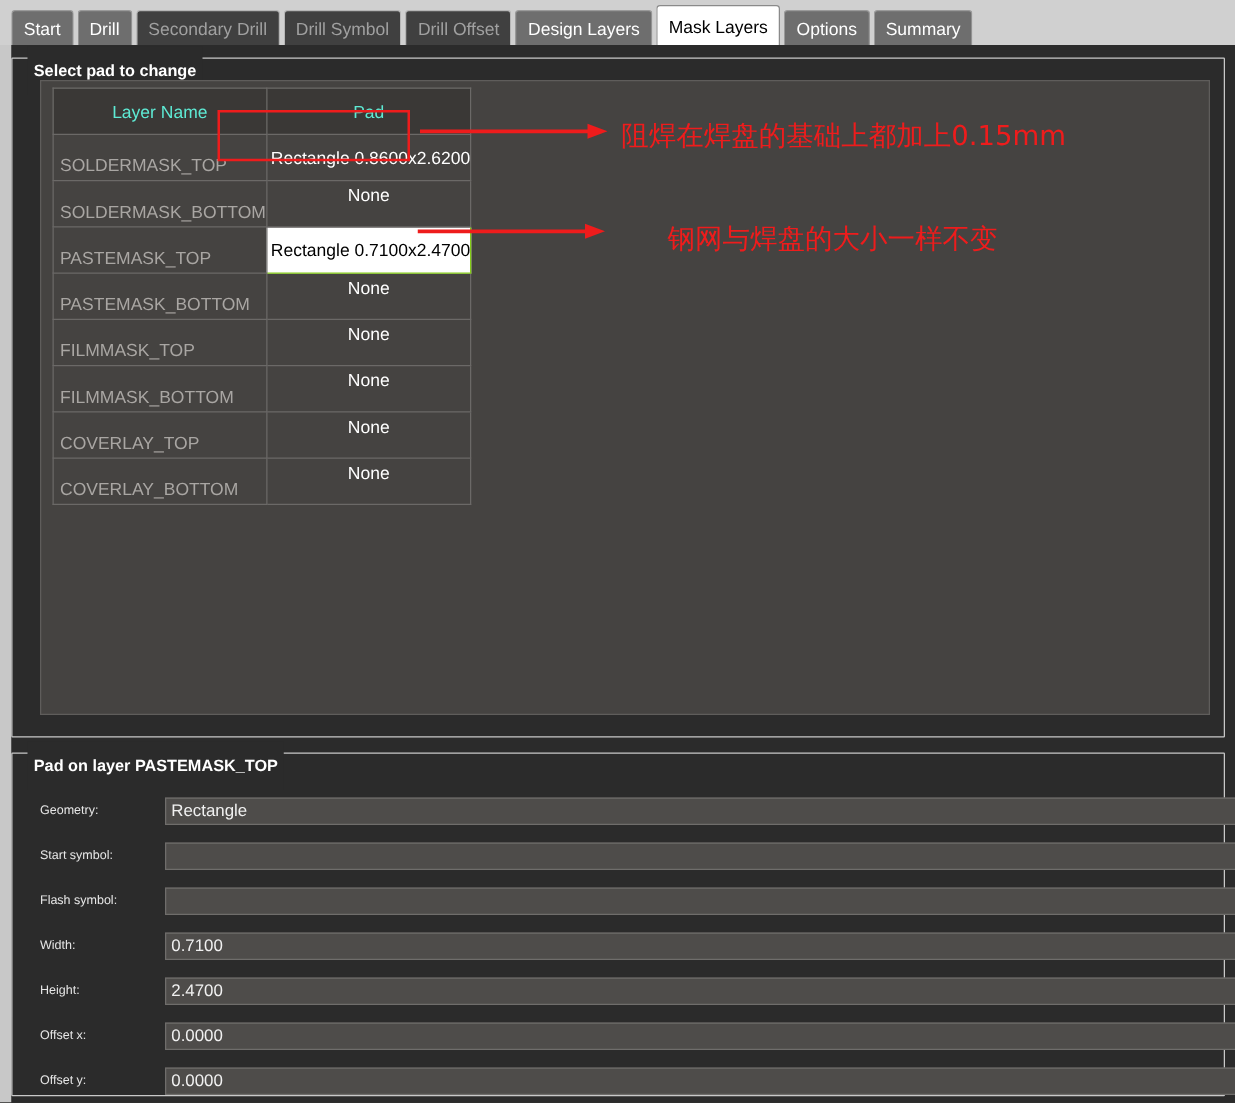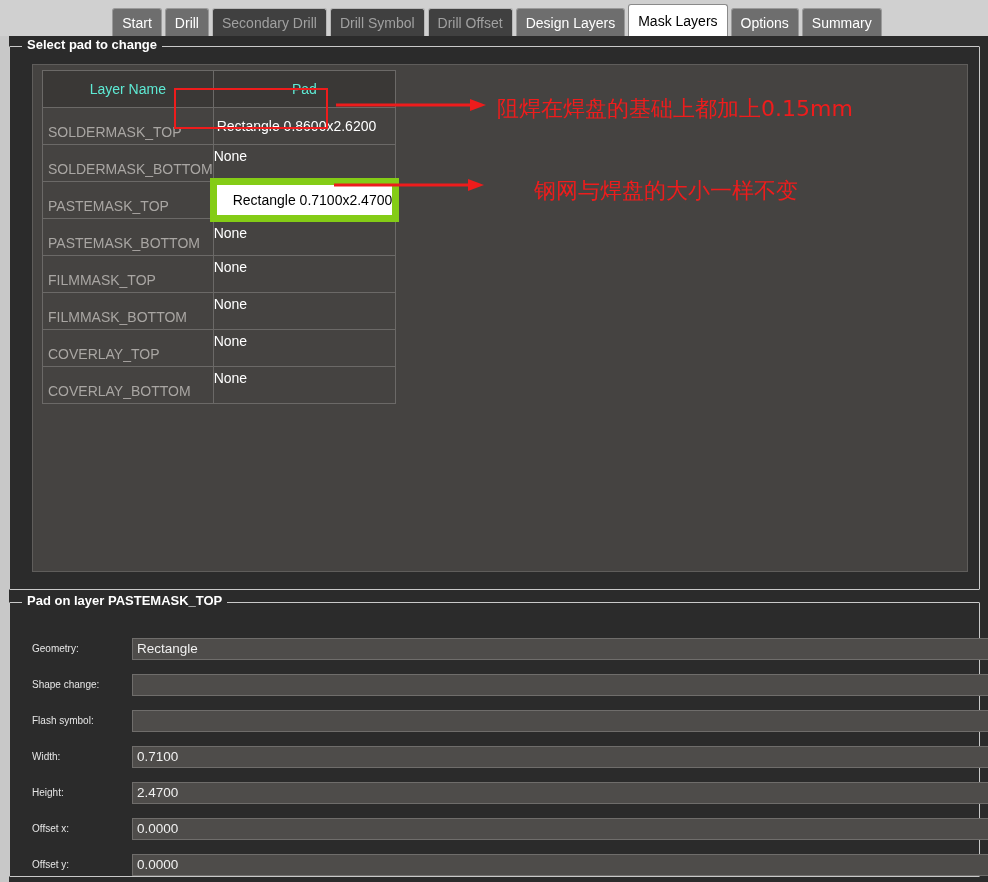--- a/index.html
+++ b/index.html
@@ -27,21 +27,20 @@
     background: #d0d0d0;
   }
 
   
   .tabbar {
     position: absolute; left: 0; top: 0;
     width: 988px; height: 36px;
     background: #d0d0d0;
     display: flex; align-items: flex-end;
     padding-left: 9px;
-    justify-content: center;
   }
   .tab {
     height: 28px;
     margin-right: 3px;
     padding: 0 9px;
     display: flex; align-items: center;
     font-size: 14px;
     line-height: 28px;
     border-radius: 3px 3px 0 0;
     white-space: nowrap;
@@ -74,21 +73,21 @@
     border: 1px solid #c9c9c9;
     border-radius: 1px;
   }
   .groupbox .gb-title {
     position: absolute;
     top: -10px; left: 12px;
     background: #2b2b2b;
     color: #ffffff;
     font-size: 13px;
     font-weight: bold;
-    padding: 0 5px;
+    padding: 12px 5px;
     white-space: nowrap;
   }
   #gb-select {
     left: 9px; top: 46px;
     width: 971px; height: 544px;
   }
   #gb-pad {
     left: 9px; top: 602px;
     width: 971px; height: 275px;
   }
@@ -124,35 +123,35 @@
   td.layer {
     color: #a9a6a3;
     text-align: left;
     padding-left: 5px;
     vertical-align: bottom;
     padding-bottom: 4px;
     background: #454341;
   }
   td.pad {
     color: #ffffff;
-    text-align: left;
+    text-align: center;
     vertical-align: top;
     padding-top: 3px;
     background: #454341;
     white-space: nowrap;
   }
   td.pad.leftal { text-align: left; padding-left: 3px; vertical-align: middle; padding-top: 0; }
   td.pad.editing {
     background: #ffffff;
     color: #000000;
     text-align: left;
-    padding-left: 16px;
+    padding-left: 3px;
     vertical-align: middle;
     padding-top: 0;
-    border: 7px solid #84cc16;
+    border: 1px solid #84cc16;
   }
 
   
   .ann-box {
     position: absolute;
     border: 2px solid #ee1c1c;
     pointer-events: none;
   }
   .ann-arrow {
     position: absolute;
@@ -295,21 +294,21 @@
   <div class="ann-text" style="left:497px; top:176px;margin-left:37px;">钢网与焊盘的大小一样不变</div>
 
   <div class="groupbox" id="gb-pad">
     <div class="gb-title">Pad on layer PASTEMASK_TOP</div>
     <div id="pad-form">
         <div class="form-row" style="top: 35px;">
           <div class="lbl">Geometry:</div>
           <div class="fld">Rectangle</div>
         </div>
         <div class="form-row" style="top: 71px;">
-          <div class="lbl">Shape change:</div>
+          <div class="lbl">Start symbol:</div>
           <div class="fld empty"></div>
         </div>
         <div class="form-row" style="top: 107px;">
           <div class="lbl">Flash symbol:</div>
           <div class="fld empty"></div>
         </div>
         <div class="form-row" style="top: 143px;">
           <div class="lbl">Width:</div>
           <div class="fld">0.7100</div>
         </div>

